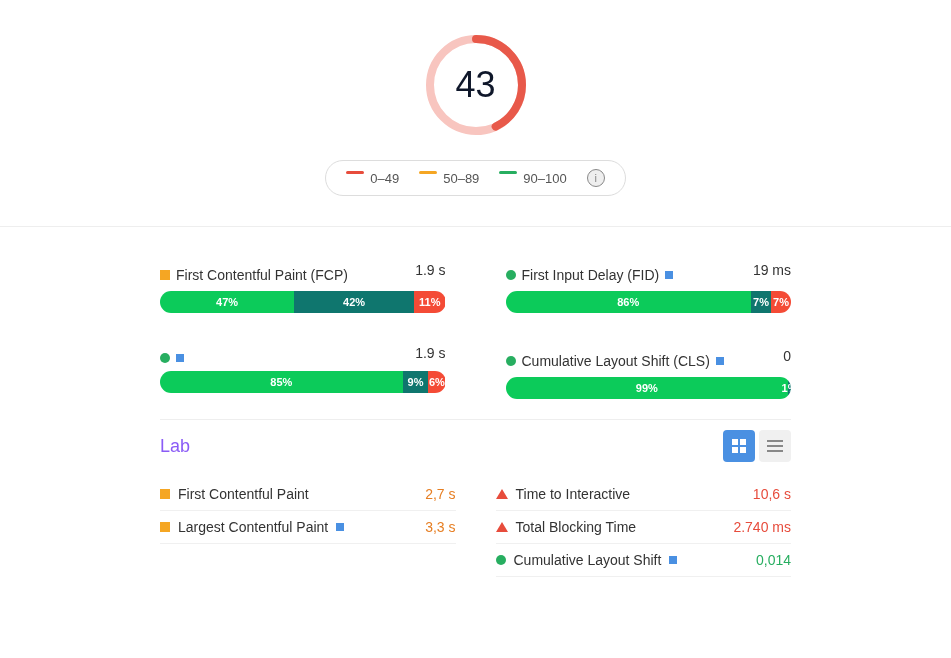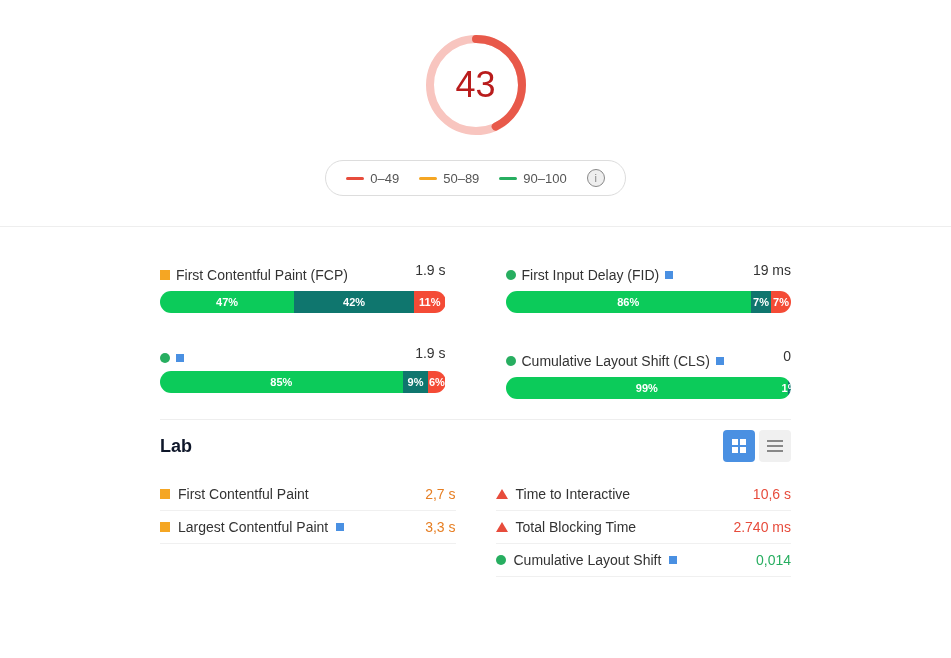--- a/index.html
+++ b/index.html
@@ -31,37 +31,37 @@
       transform: rotate(-90deg);
     }
 
     .score-number {
       position: absolute;
       top: 50%;
       left: 50%;
       transform: translate(-50%, -50%);
       font-size: 36px;
       font-weight: 400;
-      color: #b91c1c;
+      color: #0f172a;
     }
 
     .legend {
       display: flex;
       align-items: center;
       gap: 20px;
       border: 1px solid #ddd;
       border-radius: 20px;
       padding: 8px 20px;
       font-size: 13px;
       color: #555;
     }
 
     .legend-item {
       display: flex;
-      align-items: center;
+      align-items: flex-start;
       gap: 6px;
     }
 
     .legend-line {
       width: 18px;
       height: 3px;
       border-radius: 2px;
       display: inline-block;
     }
 
@@ -148,22 +148,22 @@
 
     .lab-header {
       display: flex;
       align-items: center;
       justify-content: space-between;
       margin-bottom: 16px;
     }
 
     .lab-title {
       font-size: 18px;
-      font-weight: 700;
-      color: #0f172a;
+      font-weight: 400;
+      color: #8b5cf6;
     }
 
     .view-toggle {
       display: flex;
       gap: 4px;
     }
 
     .toggle-btn {
       width: 32px;
       height: 32px;

